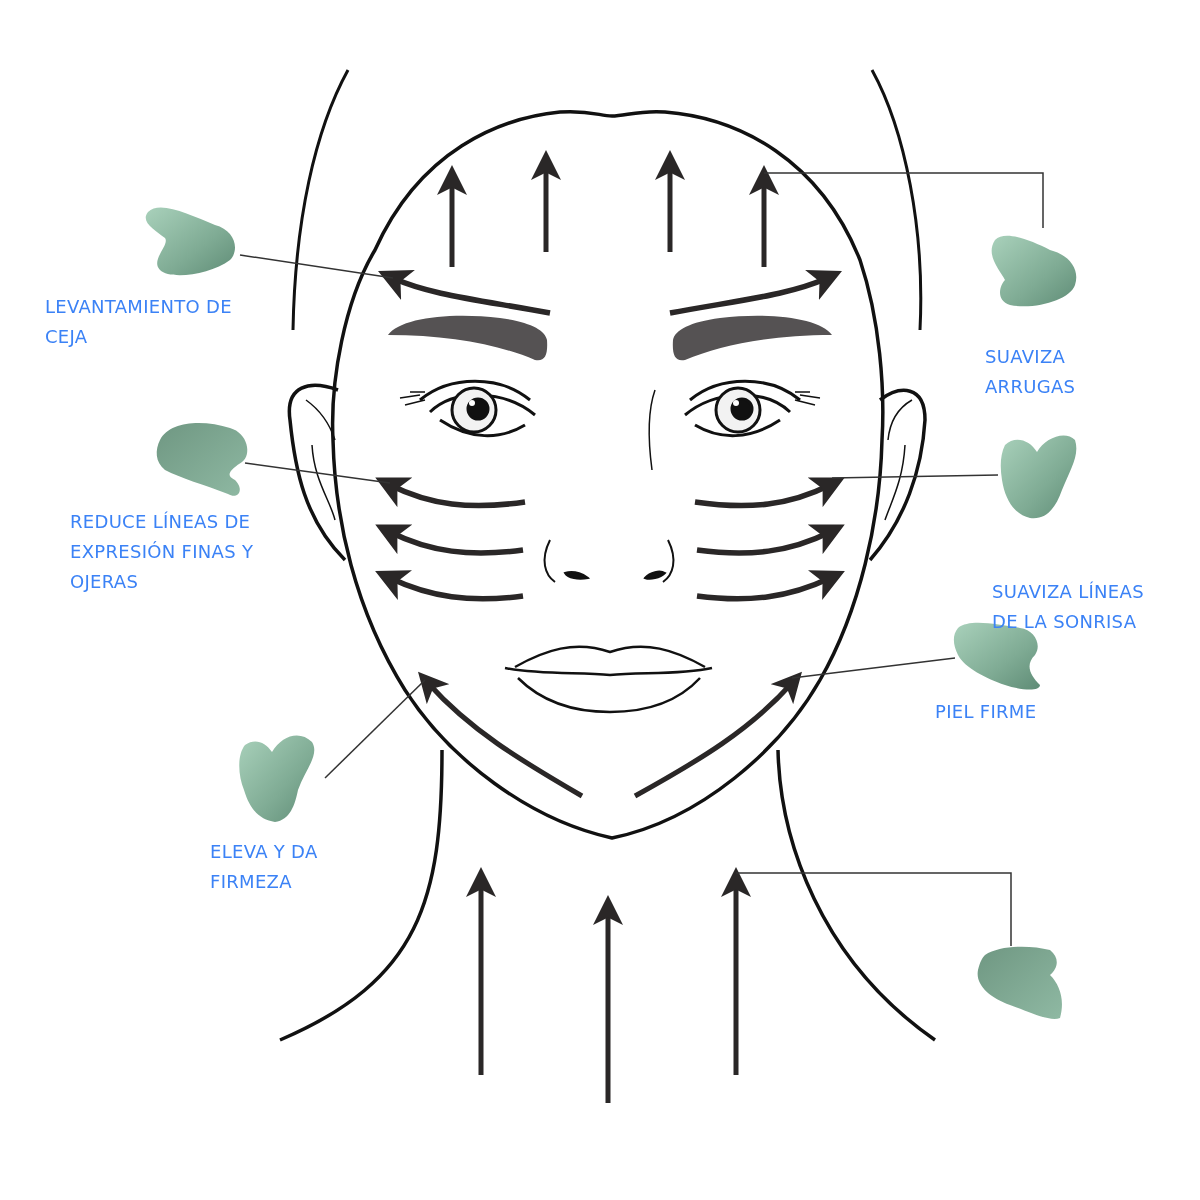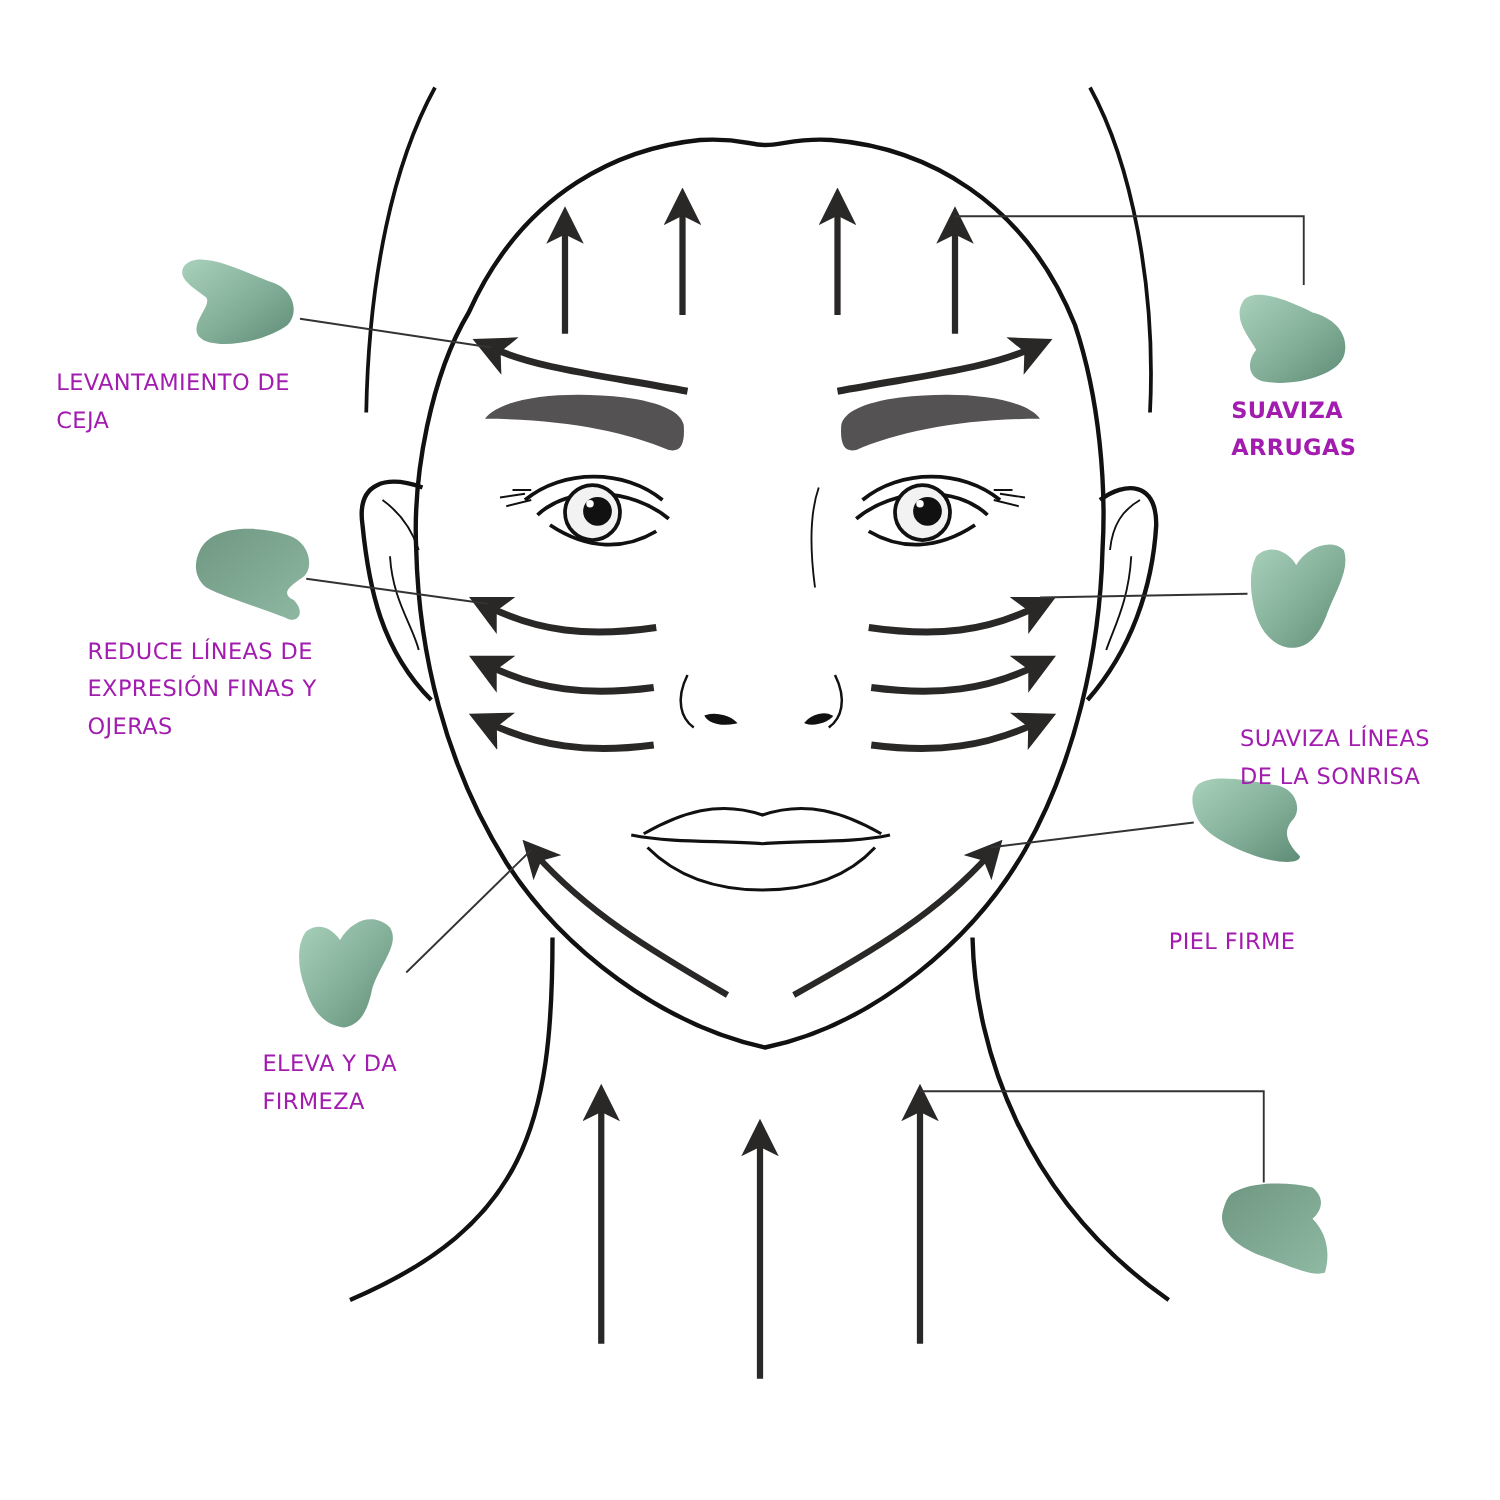--- a/index.html
+++ b/index.html
@@ -3,21 +3,21 @@
   <meta charset="utf-8">
   <style>
     html, body { margin: 0; padding: 0; background: #ffffff; }
     body { width: 1200px; height: 1200px; position: relative; overflow: hidden; }
     #stage { position: absolute; left: 0; top: 0; width: 1200px; height: 1200px; }
     .label {
       position: absolute;
       font-family: "DejaVu Sans", sans-serif;
       font-size: 18px;
       line-height: 30px;
-      color: #a21caf;
+      color: #3b82f6;
       letter-spacing: 0.3px;
       white-space: pre-line;
     }
     svg { position: absolute; left: 0; top: 0; }
   </style>
 </head>
 <body>
 
 <div id="stage">
   <svg width="1200" height="1200" viewBox="0 0 1200 1200">
@@ -166,18 +166,18 @@
     </g>
   </svg>
 
   <div class="label" style="left:45px; top:292px;">LEVANTAMIENTO DE
 CEJA</div>
   <div class="label" style="left:210px; top:837px;">ELEVA Y DA
 FIRMEZA</div>
   <div class="label" style="left:70px; top:507px;">REDUCE LÍNEAS DE
 EXPRESIÓN FINAS Y
 OJERAS</div>
-  <div class="label" style="left:985px; top:314px;font-weight:bold;">SUAVIZA
+  <div class="label" style="left:985px; top:342px;">SUAVIZA
 ARRUGAS</div>
   <div class="label" style="left:992px; top:533px;margin-top:44px;">SUAVIZA LÍNEAS
 DE LA SONRISA</div>
-  <div class="label" style="left:935px; top:697px;margin-top:42px;">PIEL FIRME</div>
+  <div class="label" style="left:935px; top:697px;">PIEL FIRME</div>
 </div>
 
 </body></html>

